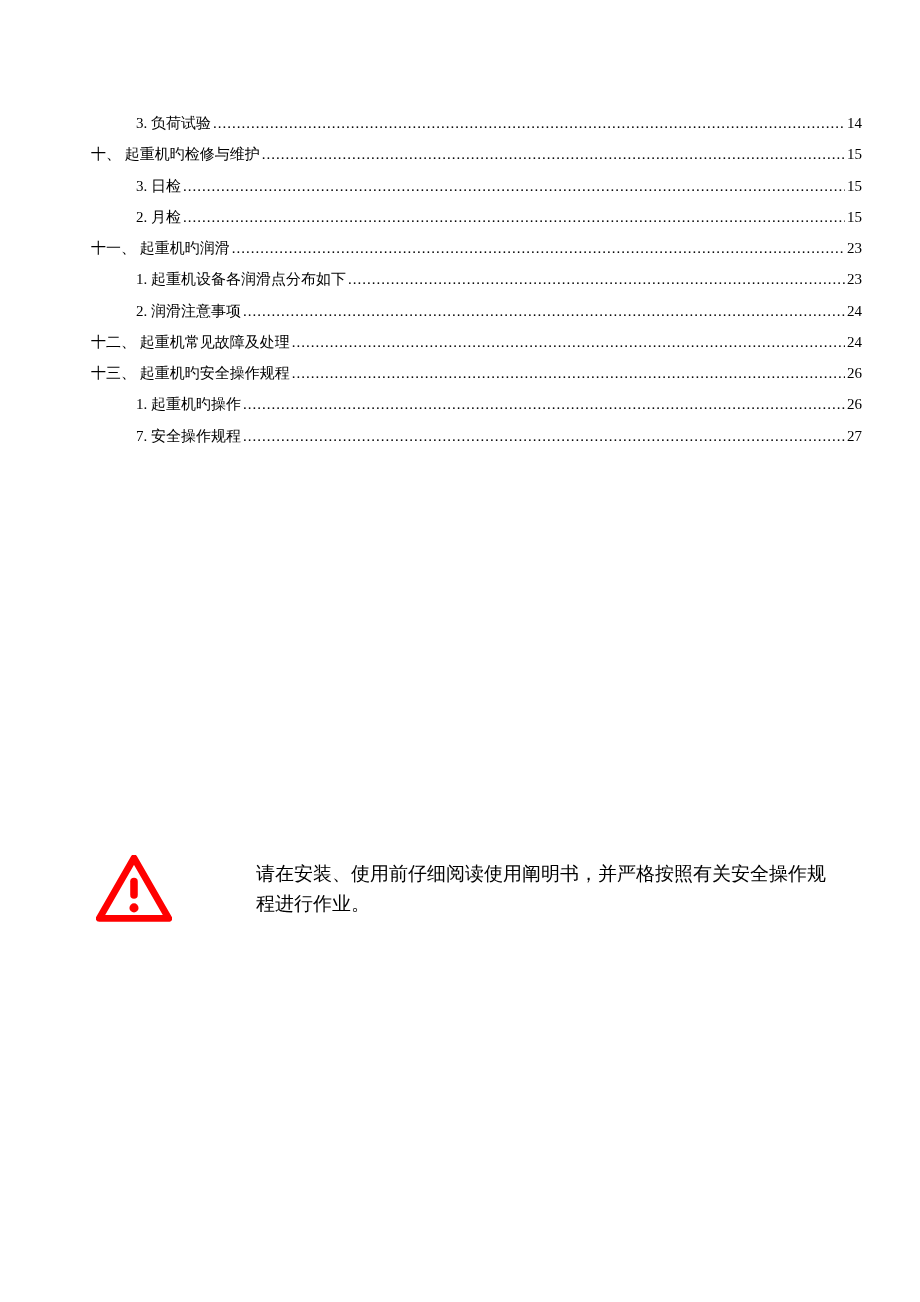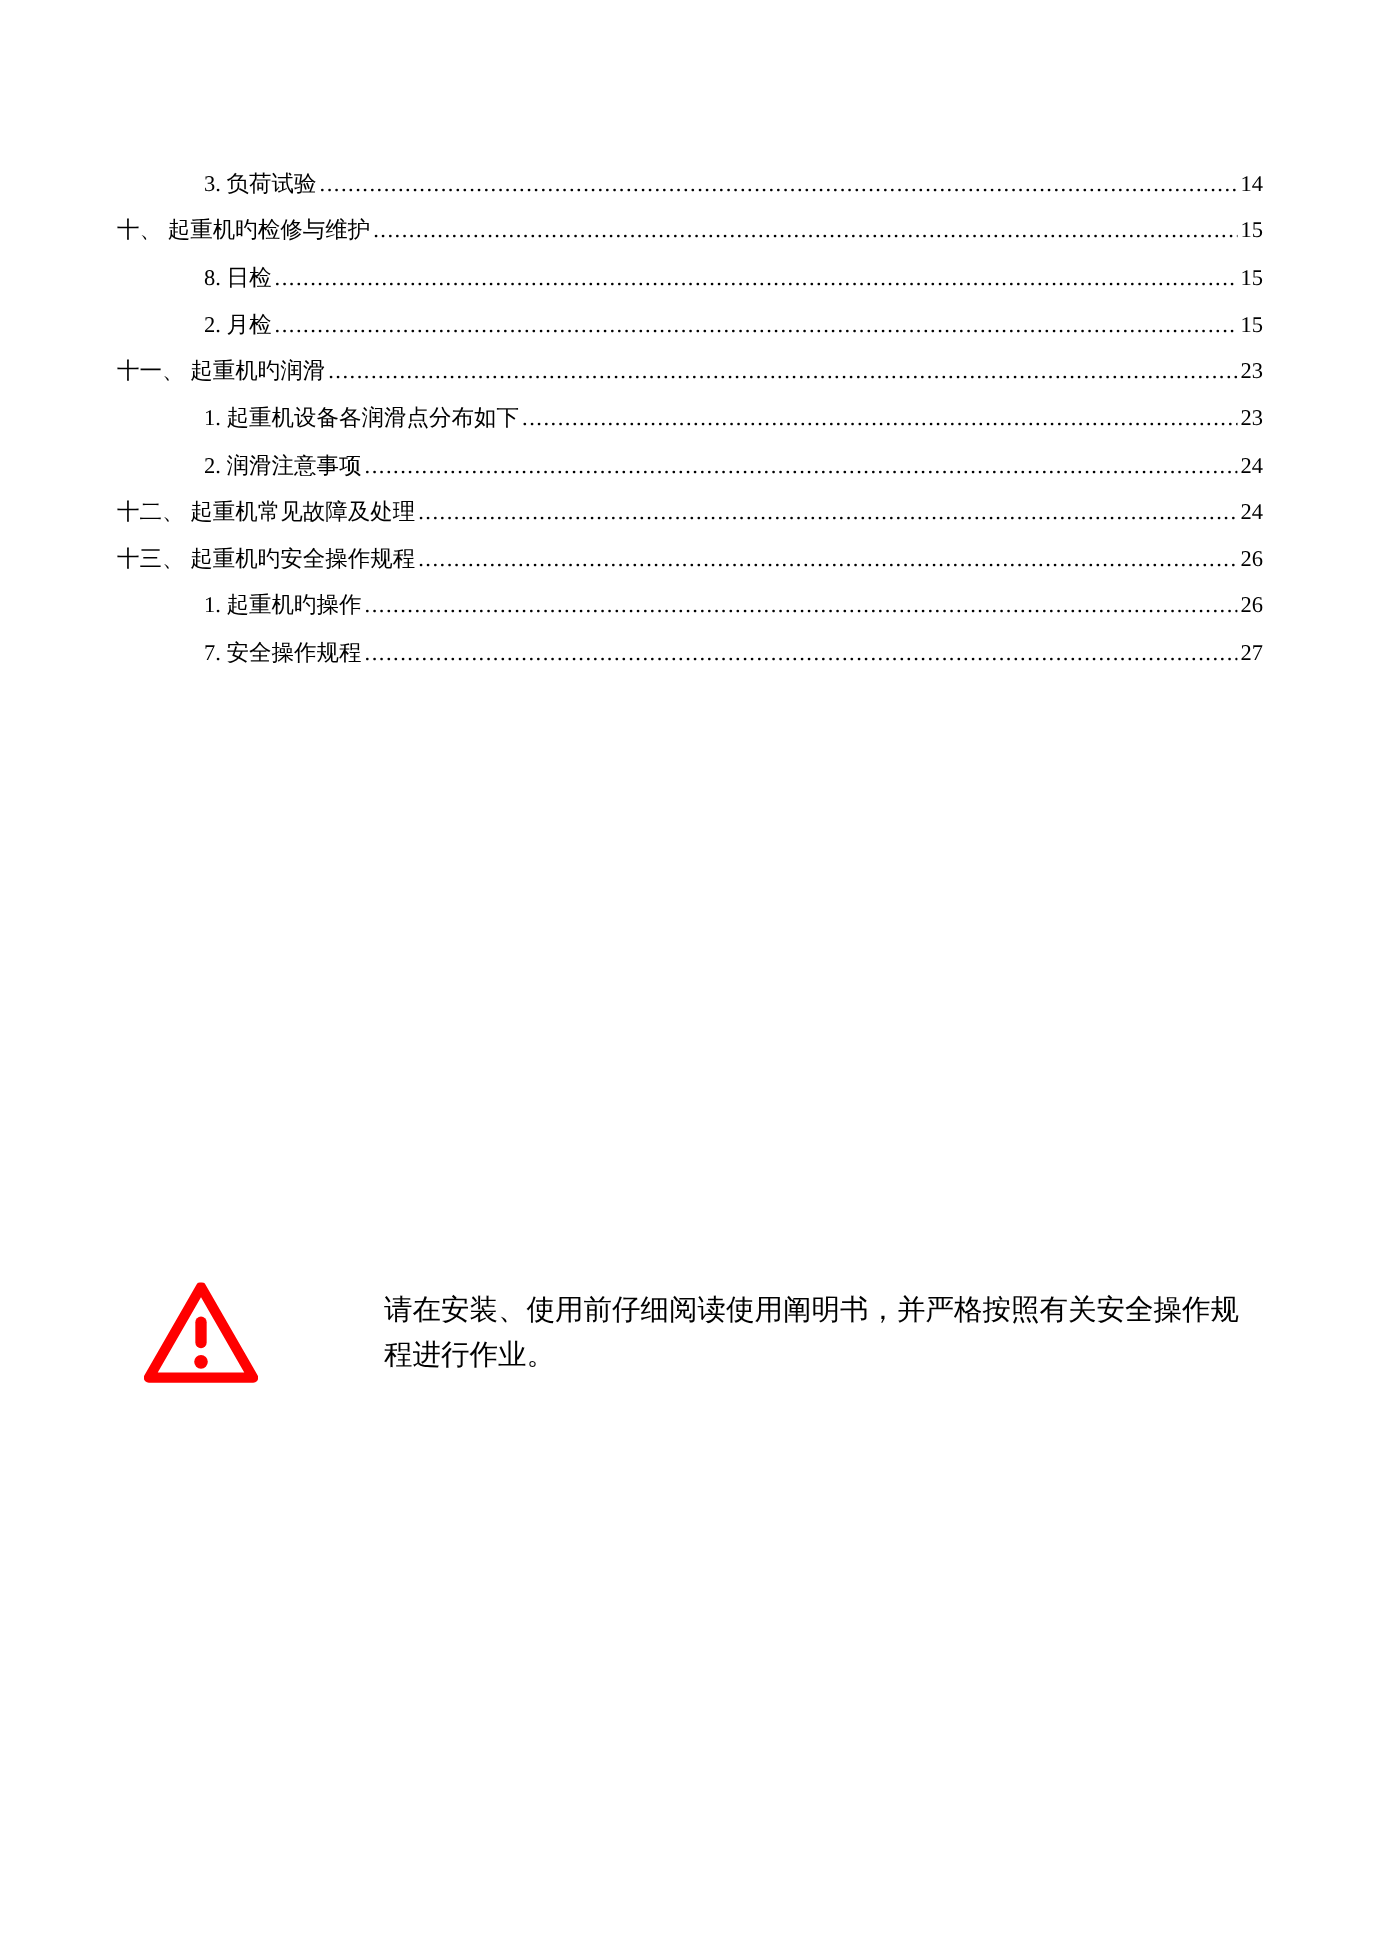--- a/index.html
+++ b/index.html
@@ -10,31 +10,31 @@
     body {
       width: 920px;
       height: 1302px;
       background: #ffffff;
       font-family: "SimSun", "宋体", serif;
       font-size: 15px;
       color: #000000;
       position: relative;
     }
     .page {
-      padding: 112px 78px 0 78px;
+      padding: 112px 58px 0 78px;
     }
     .toc-line {
       display: flex;
       align-items: baseline;
       margin-bottom: 8px;
       white-space: nowrap;
       line-height: 1.55;
     }
     .toc-line.level-0 {
-      margin-left: 0;
+      margin-left: 13px;
     }
     .toc-line.level-1 {
       margin-left: 58px;
     }
     .toc-label {
       flex-shrink: 0;
     }
     .toc-dots {
       flex: 1 1 auto;
       overflow: hidden;
@@ -78,21 +78,21 @@
         <span class="toc-label">3. 负荷试验</span>
         <span class="toc-dots"></span>
         <span class="toc-page">14</span>
       </div>
       <div class="toc-line level-0">
         <span class="toc-label">十、  起重机旳检修与维护</span>
         <span class="toc-dots"></span>
         <span class="toc-page">15</span>
       </div>
       <div class="toc-line level-1">
-        <span class="toc-label">8. 日检</span>
+        <span class="toc-label">3. 日检</span>
         <span class="toc-dots"></span>
         <span class="toc-page">15</span>
       </div>
       <div class="toc-line level-1">
         <span class="toc-label">2. 月检</span>
         <span class="toc-dots"></span>
         <span class="toc-page">15</span>
       </div>
       <div class="toc-line level-0">
         <span class="toc-label">十一、  起重机旳润滑</span>

